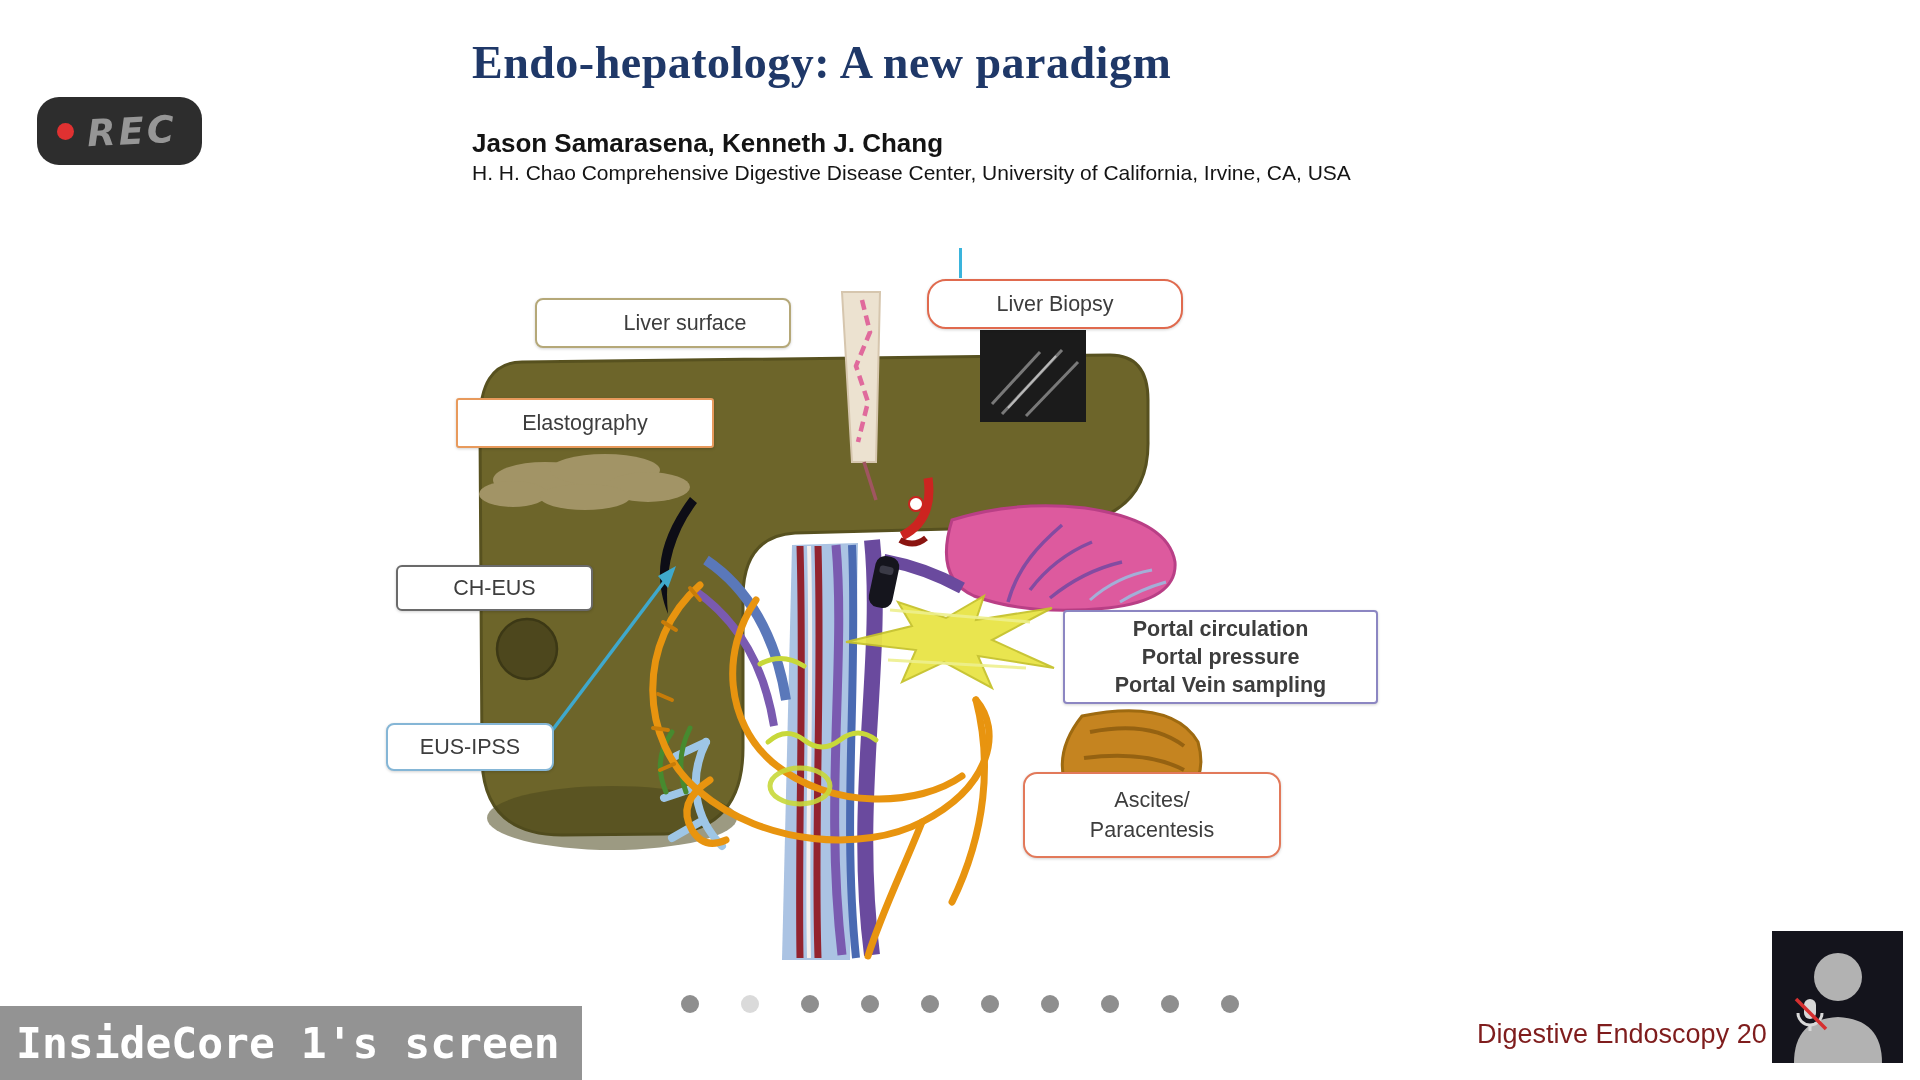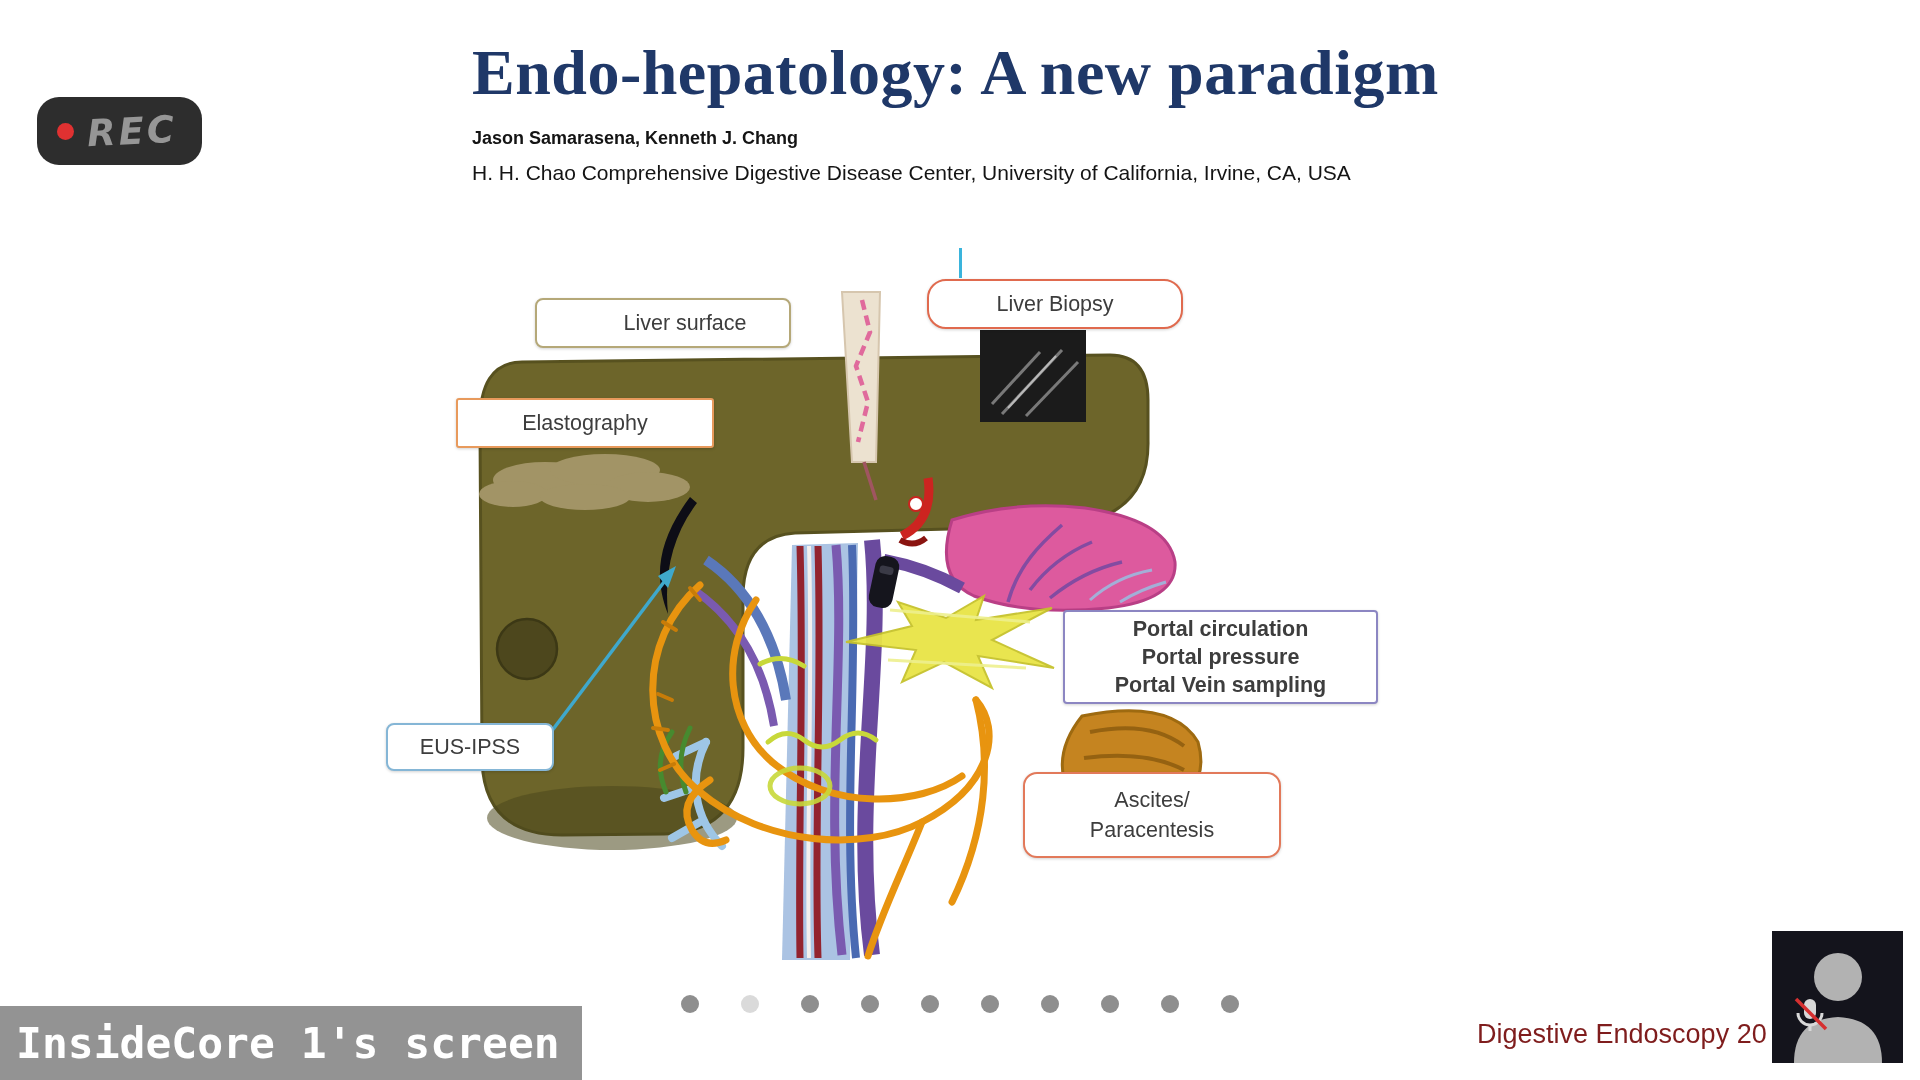--- a/index.html
+++ b/index.html
@@ -3,22 +3,22 @@
 <meta charset="utf-8">
 <style>
   * { margin:0; padding:0; box-sizing:border-box; }
   html,body { width:1920px; height:1080px; overflow:hidden; background:#ffffff;
               font-family:"Liberation Sans", sans-serif; }
   #stage { position:relative; width:1920px; height:1080px; background:#fff; }
   .abs { position:absolute; }
 
   
   .slide-title { left:472px; top:36px; font-family:"Liberation Serif", serif;
-    font-weight:bold; font-size:64px; color:#1f3868; letter-spacing:0.5px; }
-  .slide-authors { left:472px; top:128px; font-size:18px; font-weight:bold; color:#141414; }
+    font-weight:bold; font-size:46px; color:#1f3868; letter-spacing:0.5px; }
+  .slide-authors { left:472px; top:128px; font-size:26px; font-weight:bold; color:#141414; }
   .slide-affil { left:472px; top:161px; font-size:21px; color:#141414; }
 
   
   .caret { left:959px; top:248px; width:3px; height:30px; background:#3ab4dc; }
 
   
   .illus { left:450px; top:240px; width:980px; height:740px; }
 
   
   .callout { position:absolute; background:#ffffff; border:2.5px solid #999;
@@ -193,20 +193,23 @@
 
   <div class="callout c-liver-surface" style="border-color: rgb(181, 168, 120);">
     <div>Liver surface</div>
   </div>
   <div class="callout c-liver-biopsy" style="border-color: rgb(224, 106, 78); border-radius: 19px;">
     <div>Liver Biopsy</div>
   </div>
   <div class="callout c-elastography" style="border-color: rgb(232, 154, 92);">
     <div>Elastography</div>
   </div>
+  <div class="callout c-ch-eus" style="border-color: rgb(106, 106, 106);">
+    <div>CH-EUS</div>
+  </div>
   <div class="callout c-portal" style="border-color: rgb(140, 134, 194);">
     <div>Portal circulation</div>
     <div>Portal pressure</div>
     <div>Portal Vein sampling</div>
   </div>
   <div class="callout c-eus-ipss" style="border-color: rgb(133, 182, 214);">
     <div>EUS-IPSS</div>
   </div>
   <div class="callout c-ascites" style="border-color: rgb(226, 121, 90);">
     <div>Ascites/</div>

